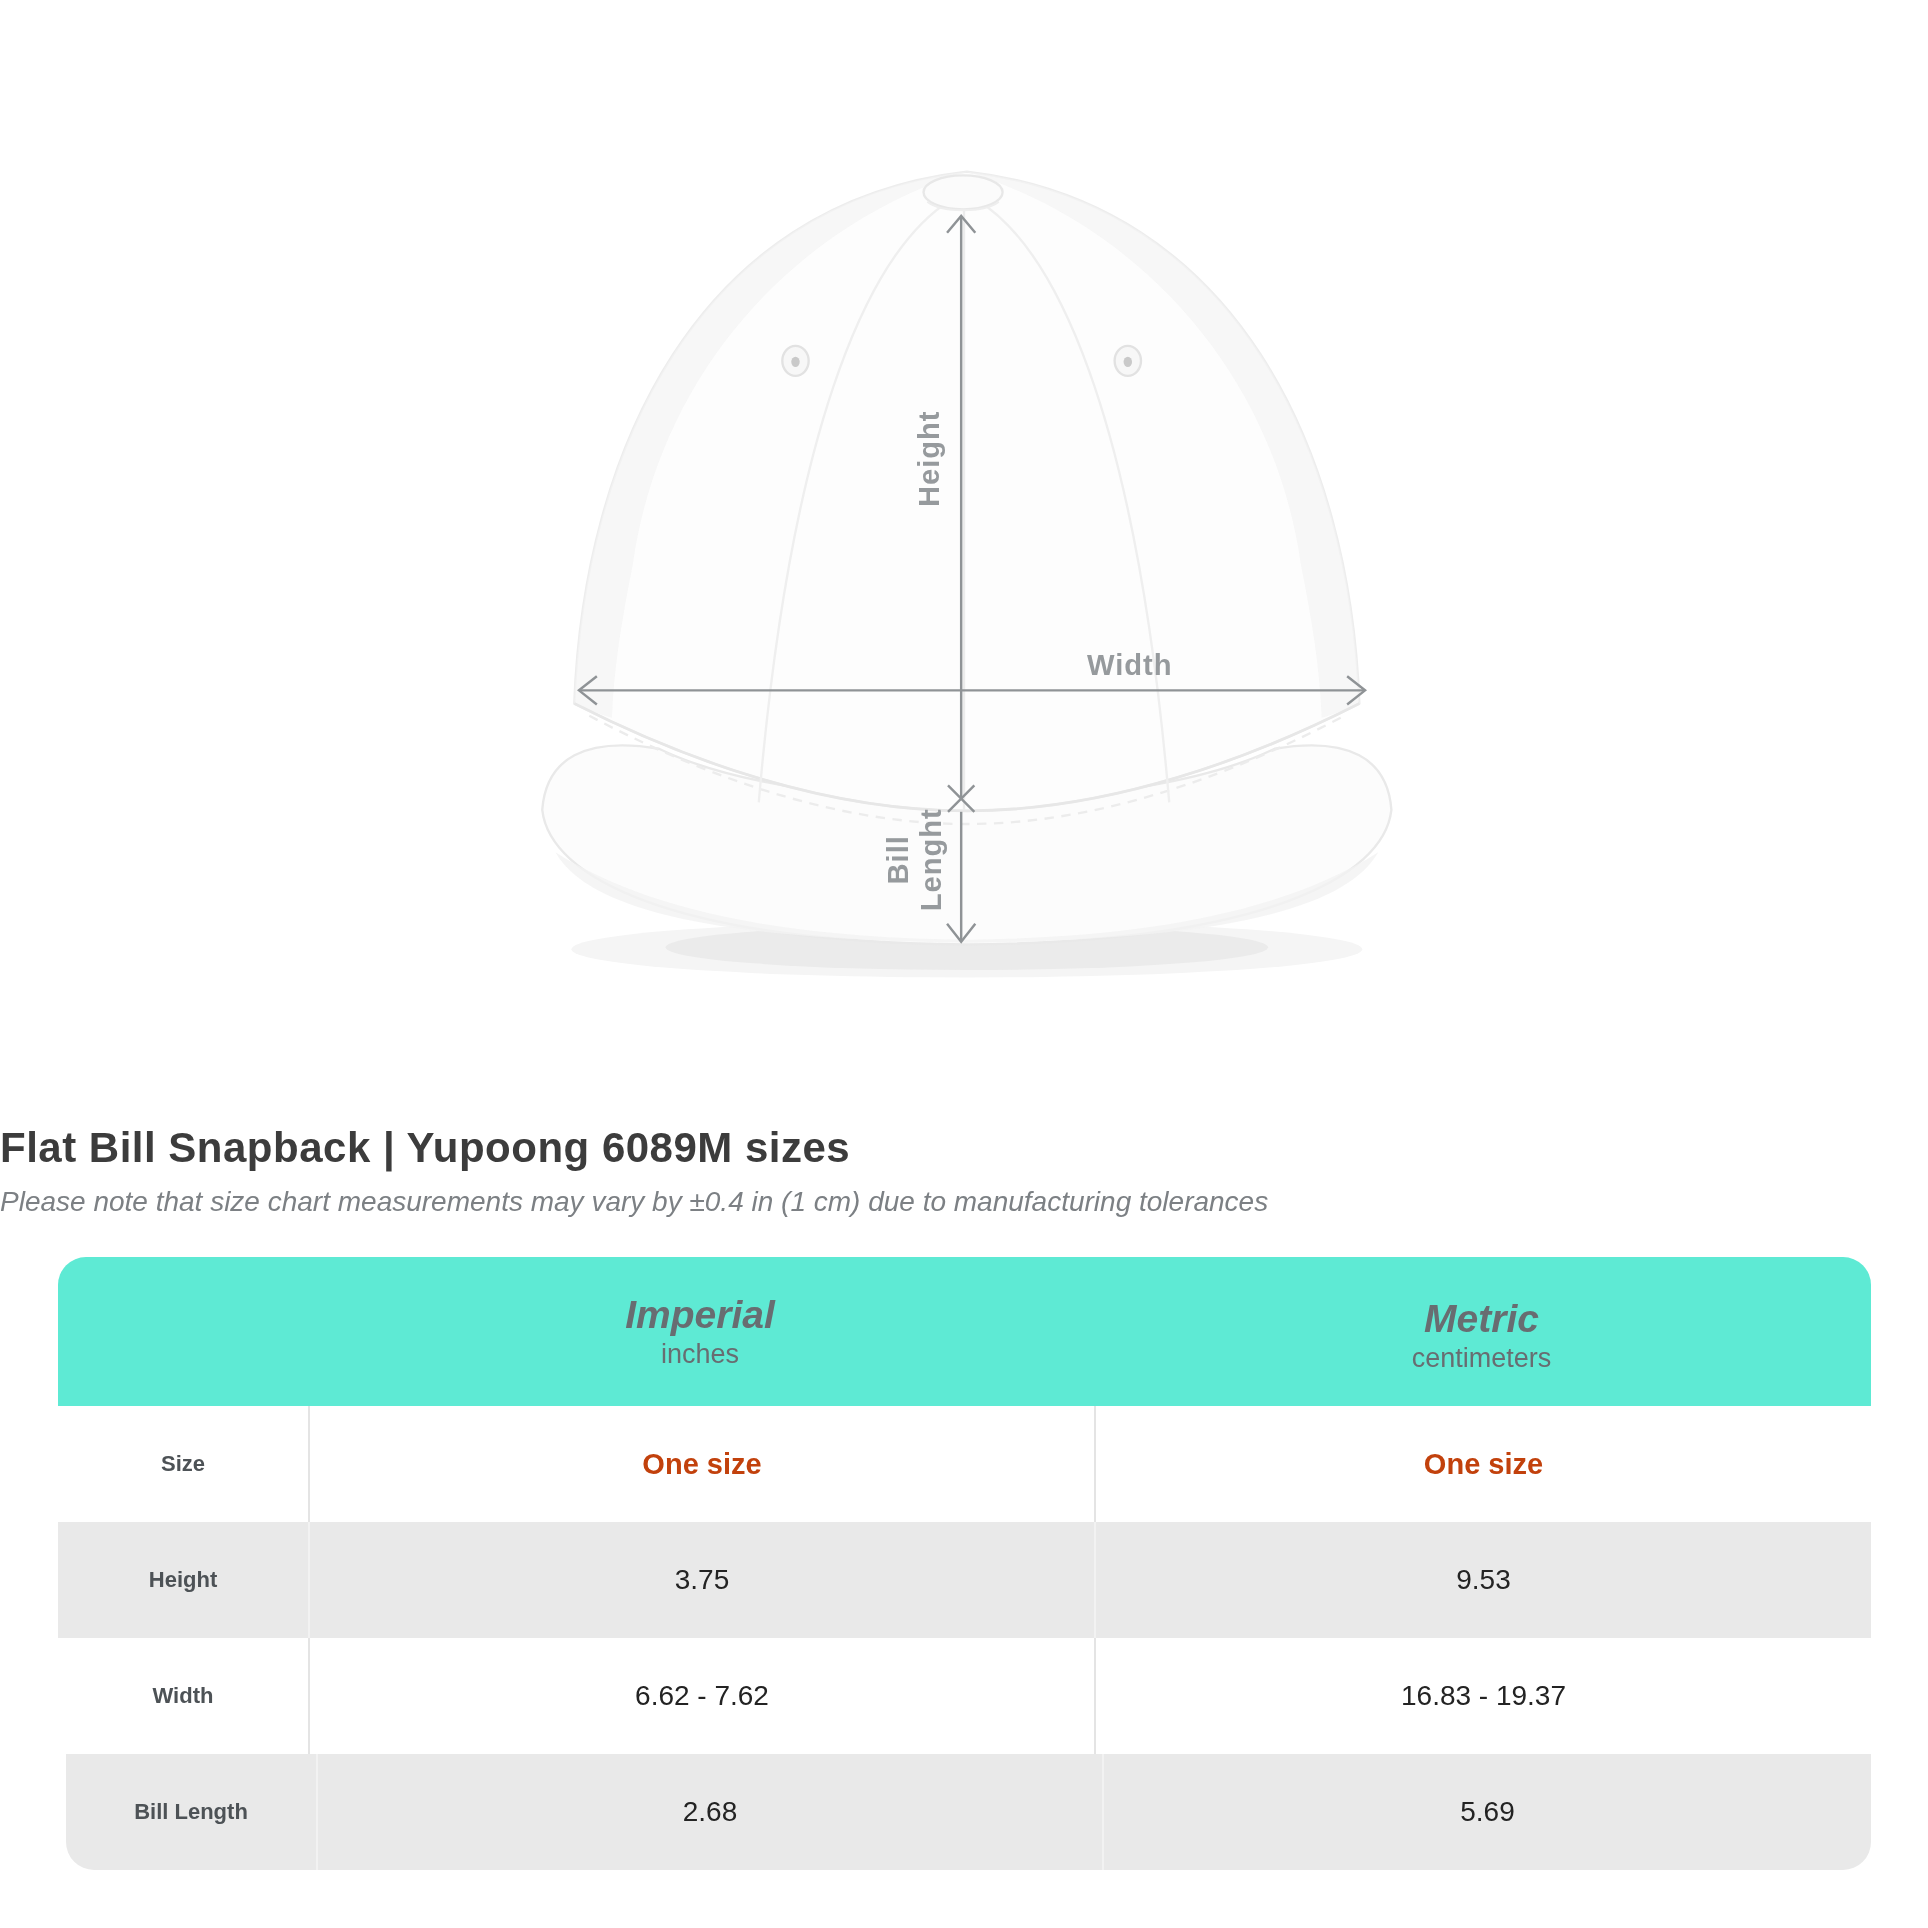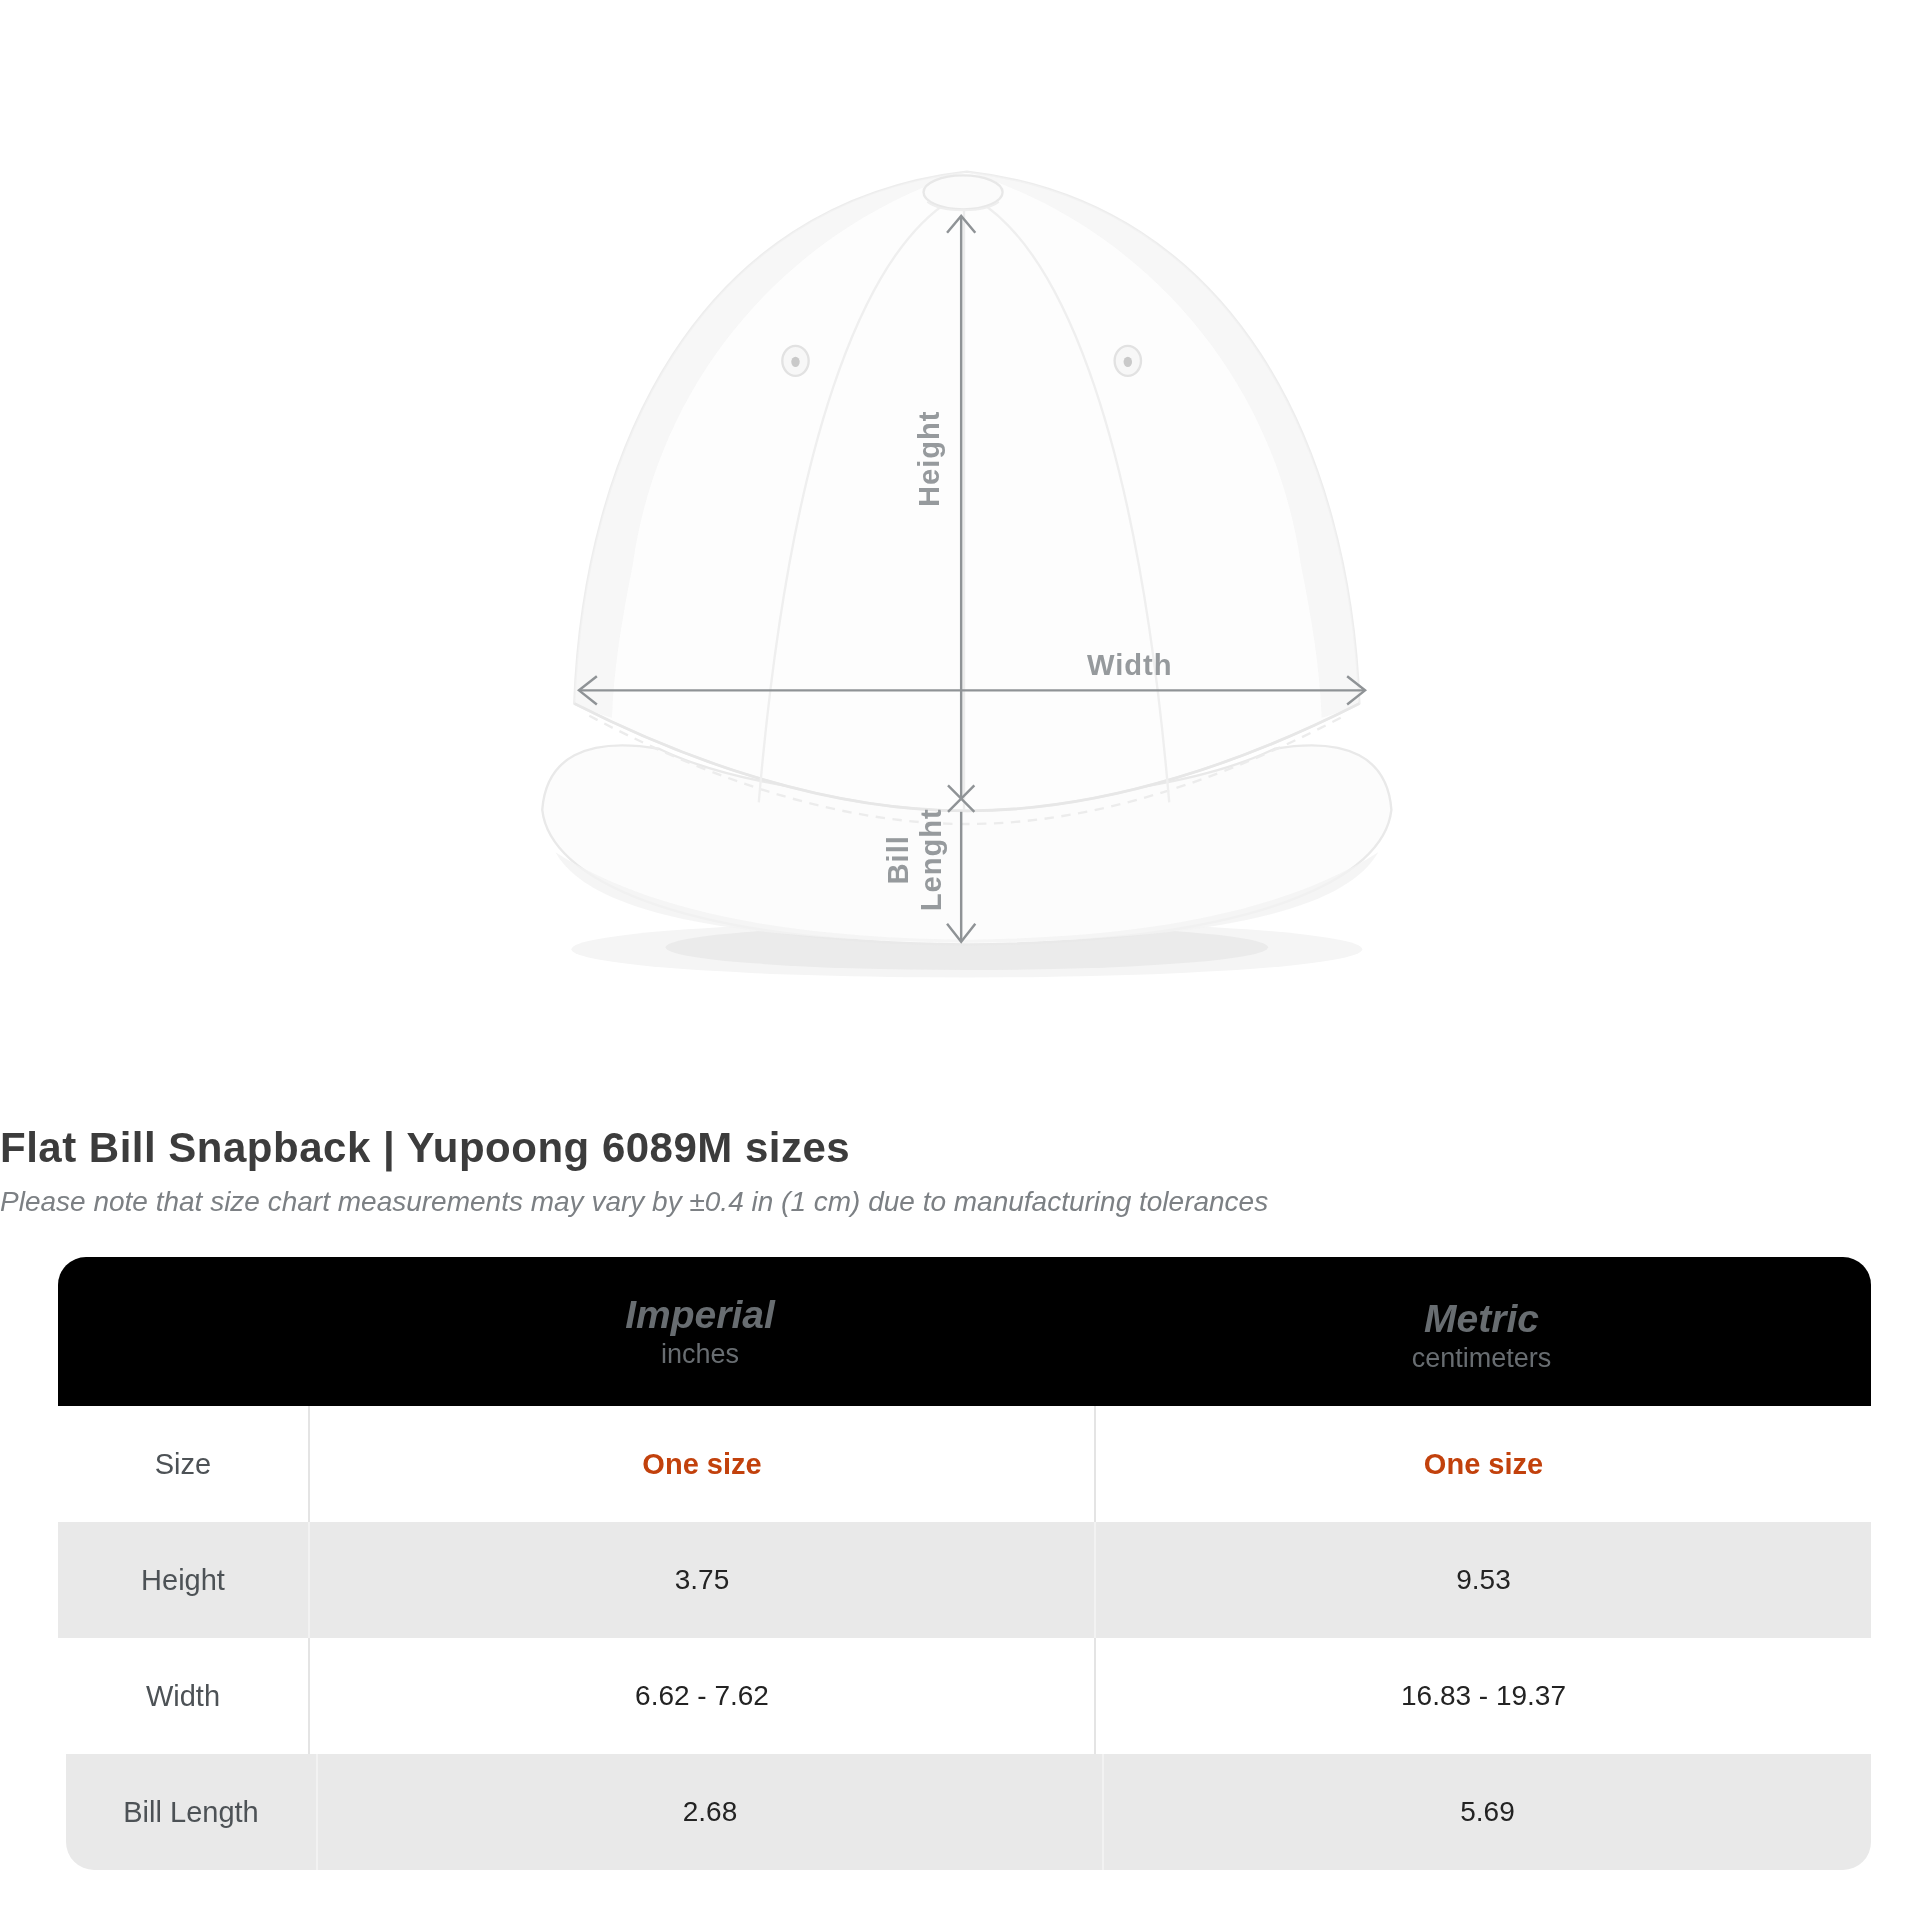--- a/index.html
+++ b/index.html
@@ -34,21 +34,21 @@
     font-size:28px; color:#7c8084;
   }
 
   
   .size-chart{
     position:absolute; left:58px; top:1257px; width:1813px;
   }
   .chart-header{
     display:flex;
     height:149px;
-    background:#000000;
+    background:#5eead4;
     border-radius:28px 28px 0 0;
     align-items:center;
   }
   .hcell{ text-align:center; }
   .hcell.c1{ width:250px; }
   .hcell.c2{ width:784px; }
   .hcell.c3{ flex:1;margin-top:8px; }
   .hcell .hlabel{
     font-weight:bold; font-style:italic;
     font-size:39px; color:#686d71;
@@ -63,21 +63,21 @@
   .chart-row.last{ border-radius:0 0 28px 28px;margin-left:8px; }
   .chart-row .cell{
     display:flex; align-items:center; justify-content:center;
     text-align:center;
   }
   .chart-row .c1{ width:250px; }
   .chart-row .c2{ width:784px; }
   .chart-row .c3{ flex:1; }
   .chart-row .c2, .chart-row .c3{ border-left:2.8px solid #e4e4e4; }
   .chart-row.alt .c2, .chart-row.alt .c3{ border-left-color:#f2f2f2; }
-  .row-label{ font-weight:normal; font-size:29px; color:#4d5256; }
+  .row-label{ font-weight:bold; font-size:22px; color:#4d5256; }
   .cell-value{ font-size:28px; color:#232323; }
   .chart-row.onesize .cell-value{ font-weight:bold; color:#c2410c; font-size:29px; }
 </style>
 </head>
 <body>
 
 <div class="stage">
 
   <svg class="hat-figure" viewBox="0 0 2048 1120">
 

